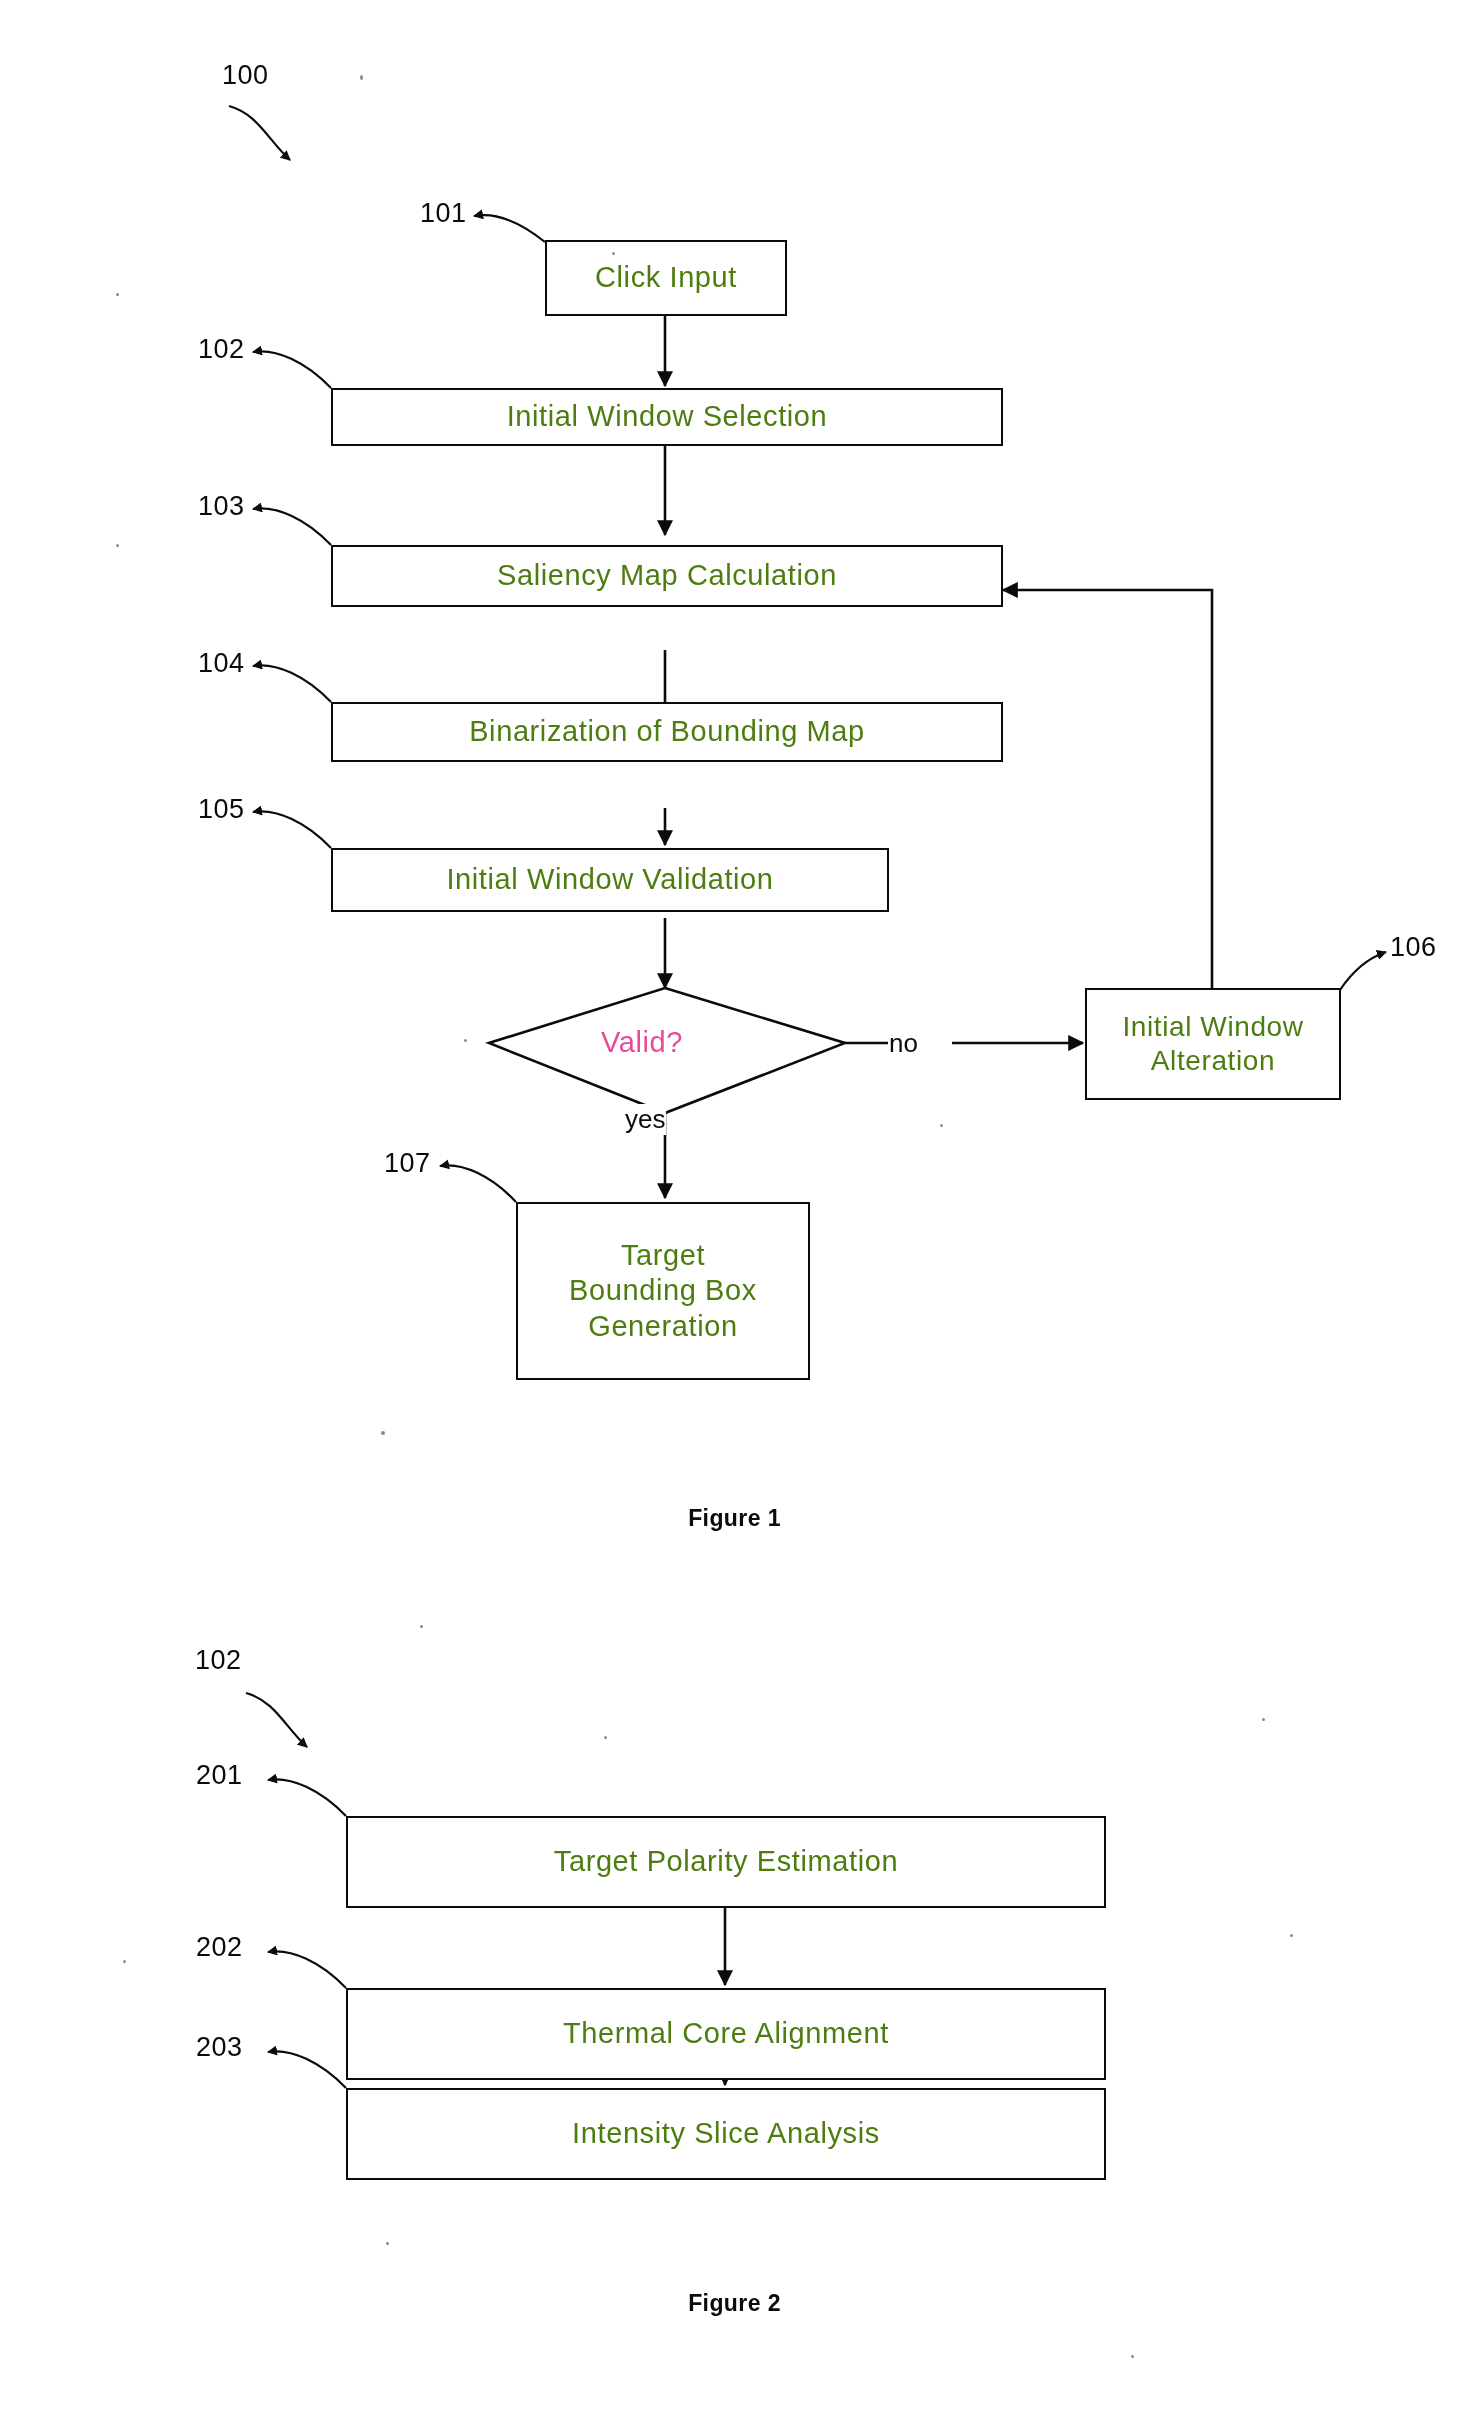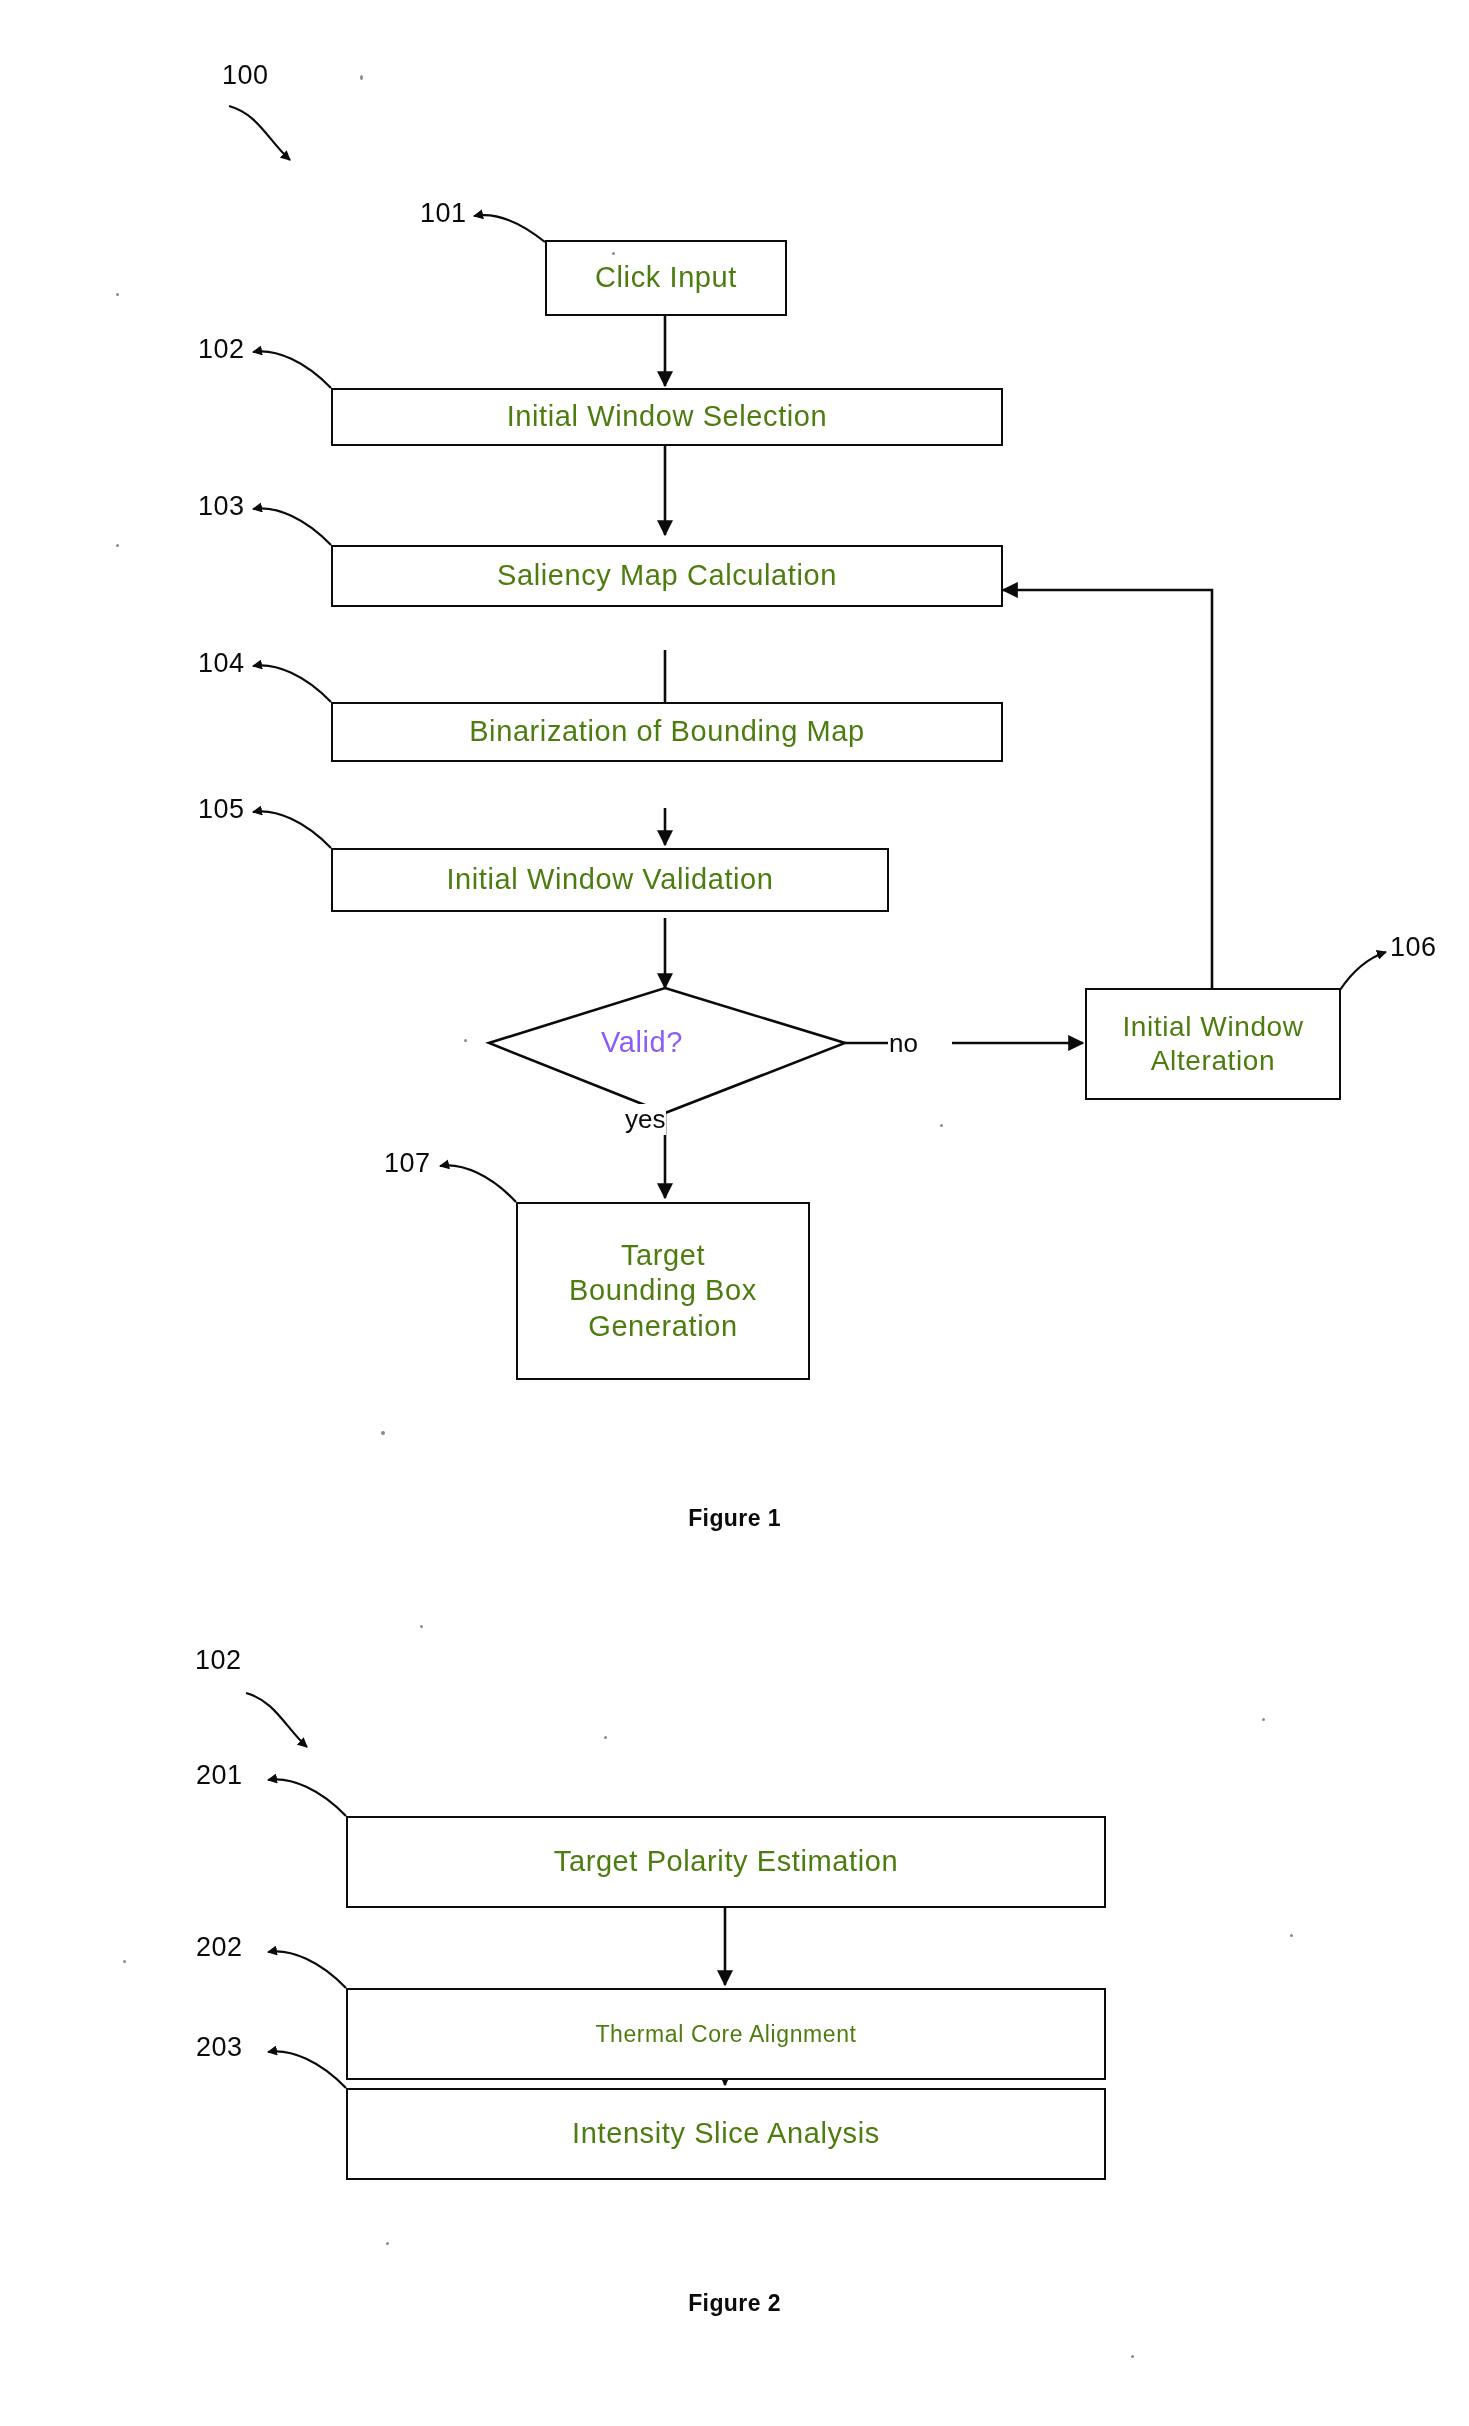--- a/index.html
+++ b/index.html
@@ -69,21 +69,21 @@
     font-family: "Liberation Sans", sans-serif;
     font-weight: bold;
     font-size: 23px;
     color: #0b0b0b;
     letter-spacing: 0.4px;
   }
   .diamond-label {
     position: absolute;
     font-family: "Liberation Sans", sans-serif;
     font-size: 29px;
-    color: #8b5cf6;
+    color: #ec4899;
     letter-spacing: 0.6px;
     white-space: nowrap;
   }
   .speck {
     position: absolute;
     background: #8a8a8a;
     border-radius: 50%;
   }
 </style>
 </head>
@@ -202,21 +202,21 @@
 
   <div class="fig-caption" style="top:1505px;">Figure 1</div>
 
   <div class="ref-label" style="left:195px; top:1645px;">102</div>
 
   <div class="node-box" style="left:346px; top:1816px; width:760px; height:92px; font-size:29px;">
     <span>Target Polarity Estimation</span>
   </div>
   <div class="ref-label" style="left:196px; top:1760px;">201</div>
 
-  <div class="node-box" style="left:346px; top:1988px; width:760px; height:92px; font-size:23px;">
+  <div class="node-box" style="left:346px; top:1988px; width:760px; height:92px; font-size:29px;">
     <span>Thermal Core Alignment</span>
   </div>
   <div class="ref-label" style="left:196px; top:1932px;">202</div>
 
   <div class="node-box" style="left:346px; top:2088px; width:760px; height:92px; font-size:29px;">
     <span>Intensity Slice Analysis</span>
   </div>
   <div class="ref-label" style="left:196px; top:2032px;">203</div>
 
   <div class="fig-caption" style="top:2290px;">Figure 2</div>

